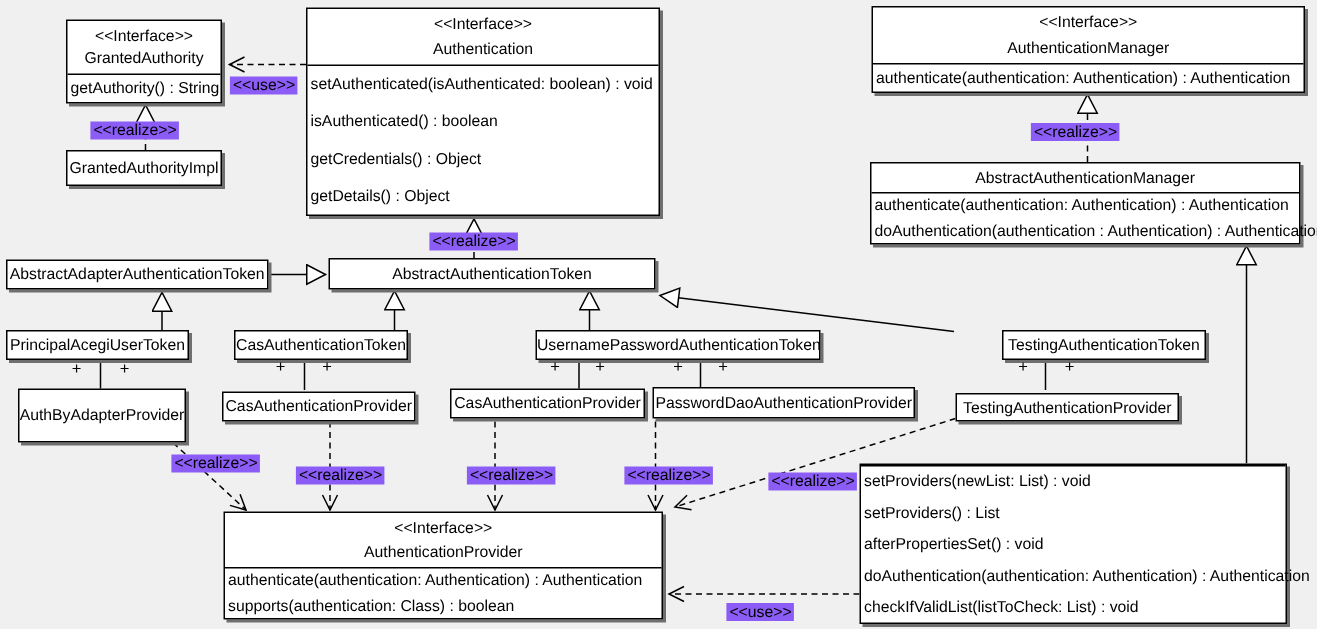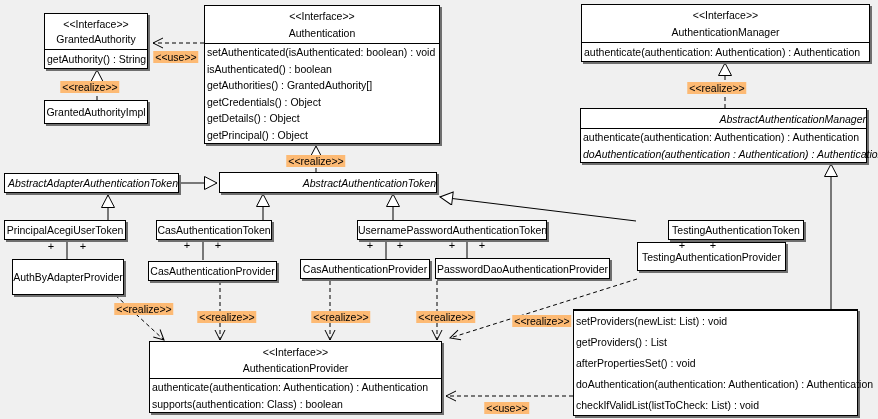--- a/index.html
+++ b/index.html
@@ -11,24 +11,24 @@
   #edges{position:absolute;left:0;top:0;z-index:1;}
   .cls{
     position:absolute;box-sizing:border-box;z-index:2;
     background:#fff;border:1px solid #000;box-shadow:2px 2px 0 #6f6f6f;
     display:flex;flex-direction:column;
   }
   .hdr{display:flex;flex-direction:column;justify-content:space-evenly;text-align:center;flex-shrink:0;}
   .nameonly{justify-content:center;text-align:center;}
   .rows{flex:1;display:flex;flex-direction:column;border-top:1px solid #000;min-height:0;}
   .m{flex:1;display:flex;align-items:center;padding:0 2px;white-space:nowrap;}
-  .it{font-style:italic;text-align:right;}
+  .it{}
   .elabel{
     position:absolute;z-index:3;transform:translate(-50%,-50%);
-    background:#fdba74;white-space:nowrap;padding:0 2px;
+    background:#8b5cf6;white-space:nowrap;padding:0 2px;
   }
   .plus{position:absolute;z-index:3;transform:translate(-50%,-50%);font-size:11px;}
 </style>
 </head>
 <body>
 
 <svg id="edges" width="878" height="419">
   <defs>
     <marker id="tri" markerWidth="16" markerHeight="16" refX="13.5" refY="7" orient="auto" markerUnits="userSpaceOnUse">
       <path d="M1,0.5 L13.5,7 L1,13.5 Z" fill="#ffffff" stroke="#000000" stroke-width="1"></path>
@@ -82,24 +82,22 @@
 </div>
 
 <div class="cls" style="left:204px;top:5px;width:236px;height:139px">
   <div class="hdr" style="height:37px">
     <div>&lt;&lt;Interface&gt;&gt;</div>
     <div>Authentication</div>
   </div>
   <div class="rows">
     <div class="m">setAuthenticated(isAuthenticated: boolean) : void</div>
     <div class="m">isAuthenticated() : boolean</div>
-    <div class="m">getAuthorities() : GrantedAuthority[]</div>
     <div class="m">getCredentials() : Object</div>
     <div class="m">getDetails() : Object</div>
-    <div class="m">getPrincipal() : Object</div>
   </div>
 </div>
 
 <div class="cls" style="left:581px;top:4px;width:289px;height:58px">
   <div class="hdr" style="height:37px">
     <div>&lt;&lt;Interface&gt;&gt;</div>
     <div>AuthenticationManager</div>
   </div>
   <div class="rows">
     <div class="m">authenticate(authentication: Authentication) : Authentication</div>
@@ -149,39 +147,39 @@
 </div>
 
 <div class="cls nameonly" style="left:300px;top:259px;width:130px;height:20px">
   <div>CasAuthenticationProvider</div>
 </div>
 
 <div class="cls nameonly" style="left:435px;top:258px;width:175px;height:21px">
   <div>PasswordDaoAuthenticationProvider</div>
 </div>
 
-<div class="cls nameonly" style="left:637px;top:242px;width:149px;height:29px">
+<div class="cls nameonly" style="left:637px;top:262px;width:149px;height:19px">
   <div>TestingAuthenticationProvider</div>
 </div>
 
 <div class="cls" style="left:149px;top:341px;width:293px;height:72px">
   <div class="hdr" style="height:36px">
     <div>&lt;&lt;Interface&gt;&gt;</div>
     <div>AuthenticationProvider</div>
   </div>
   <div class="rows">
     <div class="m">authenticate(authentication: Authentication) : Authentication</div>
     <div class="m">supports(authentication: Class) : boolean</div>
   </div>
 </div>
 
 <div class="cls" style="left:573px;top:309px;width:285px;height:107px">
   <div class="rows">
     <div class="m">setProviders(newList: List) : void</div>
-    <div class="m">getProviders() : List</div>
+    <div class="m">setProviders() : List</div>
     <div class="m">afterPropertiesSet() : void</div>
     <div class="m">doAuthentication(authentication: Authentication) : Authentication</div>
     <div class="m">checkIfValidList(listToCheck: List) : void</div>
   </div>
 </div>
 
 <span class="elabel" style="left:176px;top:57px">&lt;&lt;use&gt;&gt;</span>
 <span class="elabel" style="left:90px;top:87px">&lt;&lt;realize&gt;&gt;</span>
 <span class="elabel" style="left:316px;top:161px">&lt;&lt;realize&gt;&gt;</span>
 <span class="elabel" style="left:717px;top:88px">&lt;&lt;realize&gt;&gt;</span>

